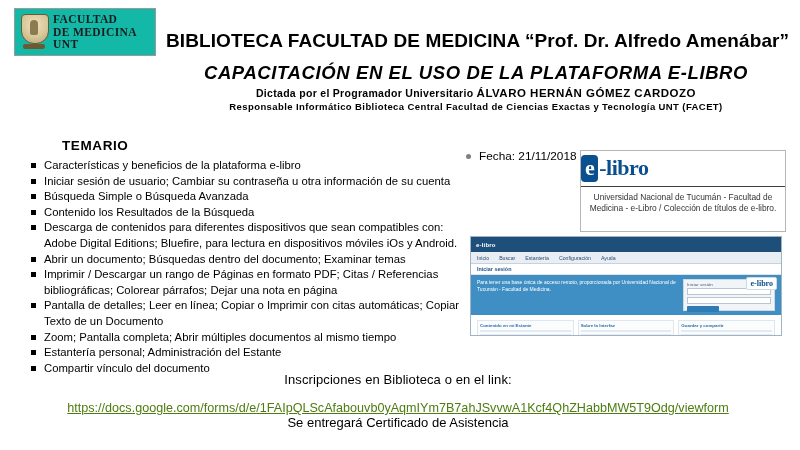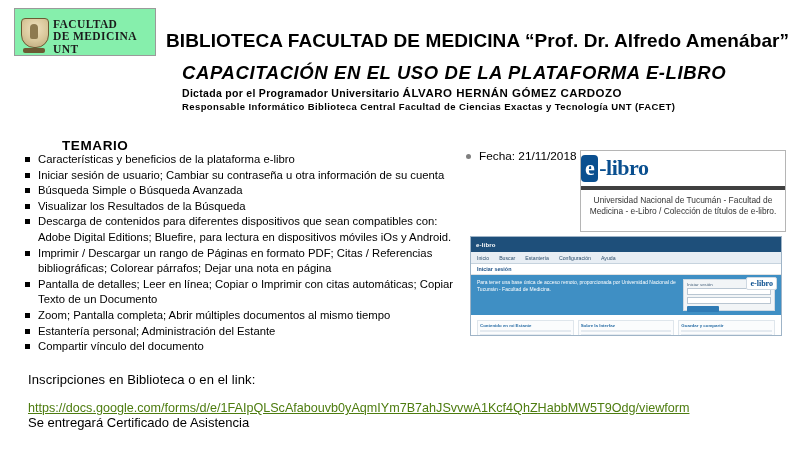--- a/index.html
+++ b/index.html
@@ -24,23 +24,23 @@
     width: 772px;
     height: 48px;
   }
   .logo-box {
     position: absolute;
     left: 0;
     top: 0;
     width: 140px;
     height: 46px;
     border: 1px solid #9a9a9a;
-    background: #86efac;
-    display: flex;
-    align-items: flex-end;
+    background: #14b8a6;
+    display: flex;
+    align-items: center;
   }
   .shield {
     width: 30px;
     height: 38px;
     margin-left: 4px;
     margin-right: 4px;
     position: relative;
     flex: none;
   }
   .shield .shield-body {
@@ -91,20 +91,21 @@
     white-space: nowrap;
   }
 
   
   .title-band {
     position: absolute;
     left: 182px;
     top: 62px;
     width: 588px;
     background: #ffffff;
+    text-align: center;
   }
   .title-main {
     font-family: "Liberation Sans", sans-serif;
     font-size: 18.5px;
     font-weight: bold;
     font-style: italic;
     letter-spacing: 0.6px;
     color: #000000;
     white-space: nowrap;
   }
@@ -136,21 +137,21 @@
     top: 138px;
     font-size: 13.5px;
     font-weight: bold;
     letter-spacing: 0.6px;
   }
   .temario-list {
     position: absolute;
     left: 24px;
     top: 152px;
     width: 440px;
-    margin: 0;
+    margin: 6px;
     padding: 0;
     list-style: none;
   }
   .temario-list li {
     position: relative;
     padding-left: 14px;
     font-size: 11.3px;
     line-height: 15.6px;
     color: #000000;
   }
@@ -210,21 +211,21 @@
     padding: 0 4px 1px 4px;
     margin-right: 1px;
   }
   .elibro-caption {
     margin-top: 4px;
     padding: 0 8px;
     text-align: center;
     font-size: 8.4px;
     line-height: 11px;
     color: #333333;
-    border-top: 4px solid #404040;
+    border-top: 1px solid #404040;
     padding-top: 5px;
   }
 
   
   .shot {
     position: absolute;
     left: 470px;
     top: 236px;
     width: 312px;
     height: 100px;
@@ -352,20 +353,21 @@
     font-weight: bold;
     color: #0a4f8f;
   }
 
   
   .footer {
     position: absolute;
     left: 28px;
     top: 372px;
     width: 740px;
+    text-align: center;
   }
   .footer-line1 {
     font-size: 13px;
     color: #000000;
     letter-spacing: 0.1px;
   }
   .footer-link {
     display: block;
     margin-top: 14px;
     font-size: 12.6px;
@@ -401,22 +403,23 @@
   <div class="title-main">CAPACITACIÓN EN EL USO DE LA PLATAFORMA E-LIBRO</div>
   <div class="title-sub1"><span>Dictada por el Programador Universitario </span><span class="name">ÁLVARO HERNÁN GÓMEZ CARDOZO</span></div>
   <div class="title-sub2">Responsable Informático Biblioteca Central Facultad de Ciencias Exactas y Tecnología UNT (FACET)</div>
 </div>
 
 <div class="temario-heading">TEMARIO</div>
 <ul class="temario-list">
   <li><span class="bullet"></span><span>Características y beneficios de la plataforma e-libro</span></li>
   <li><span class="bullet"></span><span>Iniciar sesión de usuario; Cambiar su contraseña u otra información de su cuenta</span></li>
   <li><span class="bullet"></span><span>Búsqueda Simple o Búsqueda Avanzada</span></li>
-  <li><span class="bullet"></span><span>Visualizar los Resultados de la Búsqueda</span></li>
+  <li><span class="bullet"></span><span>Contenido los Resultados de la Búsqueda</span></li>
   <li><span class="bullet"></span><span>Descarga de contenidos para diferentes dispositivos que sean compatibles con: Adobe Digital Editions; Bluefire, para lectura en dispositivos móviles iOs y Android.</span></li>
+  <li><span class="bullet"></span><span>Abrir un documento; Búsquedas dentro del documento; Examinar temas</span></li>
   <li><span class="bullet"></span><span>Imprimir / Descargar un rango de Páginas en formato PDF; Citas / Referencias bibliográficas; Colorear párrafos; Dejar una nota en página</span></li>
   <li><span class="bullet"></span><span>Pantalla de detalles; Leer en línea; Copiar o Imprimir con citas automáticas; Copiar Texto de un Documento</span></li>
   <li><span class="bullet"></span><span>Zoom; Pantalla completa; Abrir múltiples documentos al mismo tiempo</span></li>
   <li><span class="bullet"></span><span>Estantería personal;  Administración del Estante</span></li>
   <li><span class="bullet"></span><span>Compartir vínculo del documento</span></li>
 </ul>
 
 <div class="fecha-row">
   <span class="fecha-bullet"></span><span>Fecha: 21/11/2018 en Aula Dalma - Horario: 10 a 12 hs.</span>
 </div>

